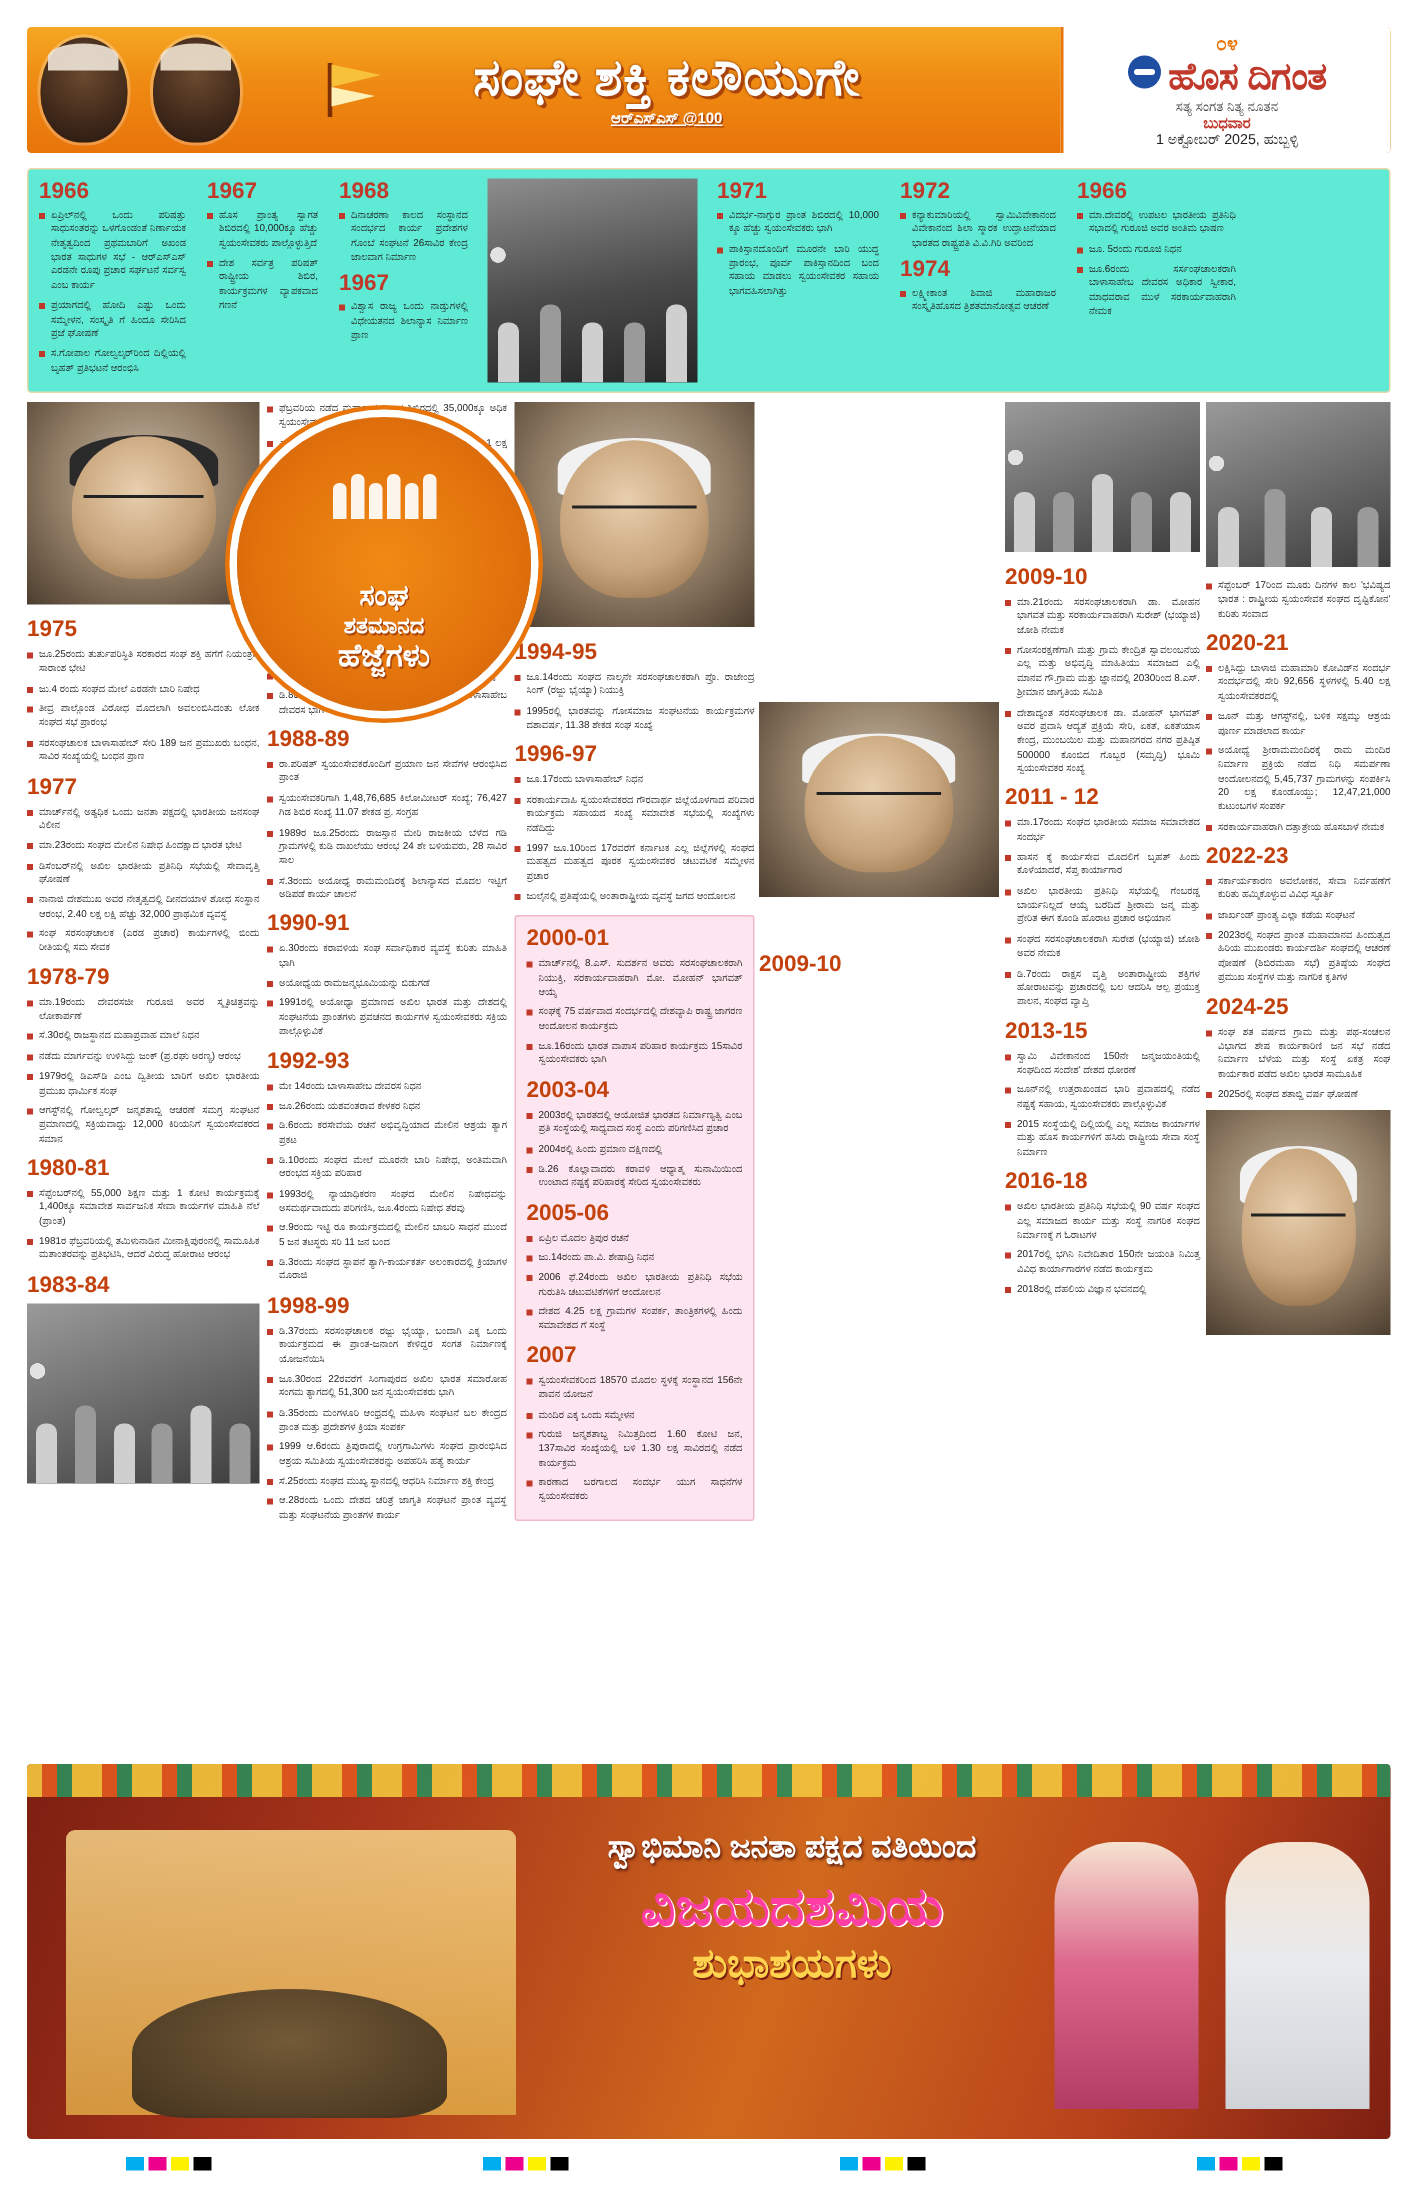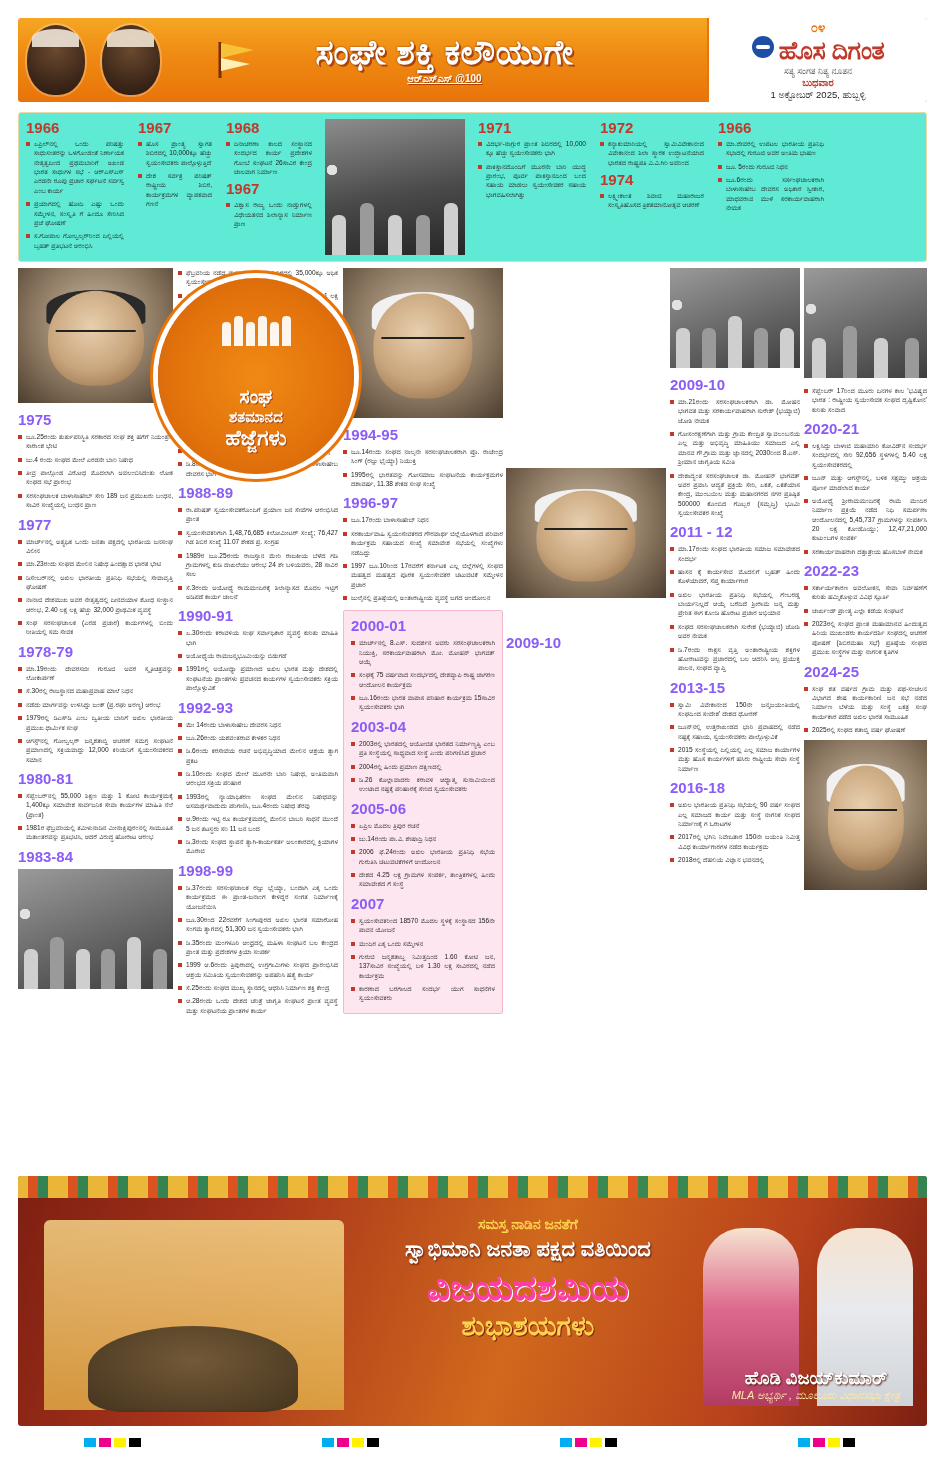--- a/index.html
+++ b/index.html
@@ -105,21 +105,21 @@
   .face {
     position:absolute; left:50%; top:52%; transform:translate(-50%,-50%);
     width:62%; height:70%; border-radius:50% 50% 44% 44%;
     background:radial-gradient(circle at 45% 38%, #e8cfae 0%, #c8a57c 55%, #8a6741 100%);
   }
   .hair { position:absolute; left:50%; top:16%; transform:translateX(-50%); width:64%; height:26%;
     border-radius:50% 50% 10% 10%; background:#f1f1f1; }
   .hair.dark{ background:#2a2a2a;}
   .glasses { position:absolute; left:50%; top:46%; transform:translateX(-50%); width:52%; height:9px;
     border-top:2px solid #222; }
-  .yr-red { color:#8b5cf6; font-weight:bold; font-size:15px; margin:6px 0 4px; }
+  .yr-red { color:#c2410c; font-weight:bold; font-size:15px; margin:6px 0 4px; }
 
   
   .badge {
     position:absolute; left:140px; top:10px; width:196px; height:196px; border-radius:50%;
     background: radial-gradient(circle at 50% 50%, #f08a14 0%, #e2720c 60%, #cf5e07 100%);
     box-shadow: 0 0 0 5px #fff, 0 0 0 8px #e8740a;
     display:flex; flex-direction:column; align-items:center; justify-content:flex-end;
     padding-bottom:24px; color:#fff; text-align:center;
   }
   .badge .b1 { font-size:19px; font-weight:bold; text-shadow:1px 1px 0 #a8430b; }
@@ -517,32 +517,27 @@
           <div class="glasses"></div>
       </div>
     </div>
   </div>
 
   <div class="ad">
     <div class="ad-garland"></div>
     <div class="ad-palace"></div>
     <div class="ad-elephant"></div>
     <div class="ad-text">
-      <div class="l1">ಸಮಸ್ತ ನಾಡಿನ ಜನತೆಗೆ</div>
       <div class="l2">ಸ್ವಾಭಿಮಾನಿ ಜನತಾ ಪಕ್ಷದ ವತಿಯಿಂದ</div>
       <div class="l3">ವಿಜಯದಶಮಿಯ</div>
       <div class="l4">ಶುಭಾಶಯಗಳು</div>
     </div>
     <div class="ad-people">
       <div class="ad-person a"></div>
       <div class="ad-person b"></div>
-    </div>
-    <div class="ad-name">
-      <div class="n1">ಹೊಡಿ ವಿಜಯ್‌ಕುಮಾರ್</div>
-      <div class="n2">MLA ಅಭ್ಯರ್ಥಿ , ಮೂಲೂರು ವಿಧಾನಸಭಾ ಕ್ಷೇತ್ರ</div>
     </div>
   </div>
 
   <div class="colorbars">
     <div class="cbgroup" style="left:84px;top:2px">
       <div class="cb" style="background:#00aeef"></div>
       <div class="cb" style="background:#ec008c"></div>
       <div class="cb" style="background:#fff200"></div>
       <div class="cb" style="background:#000"></div>
     </div>

